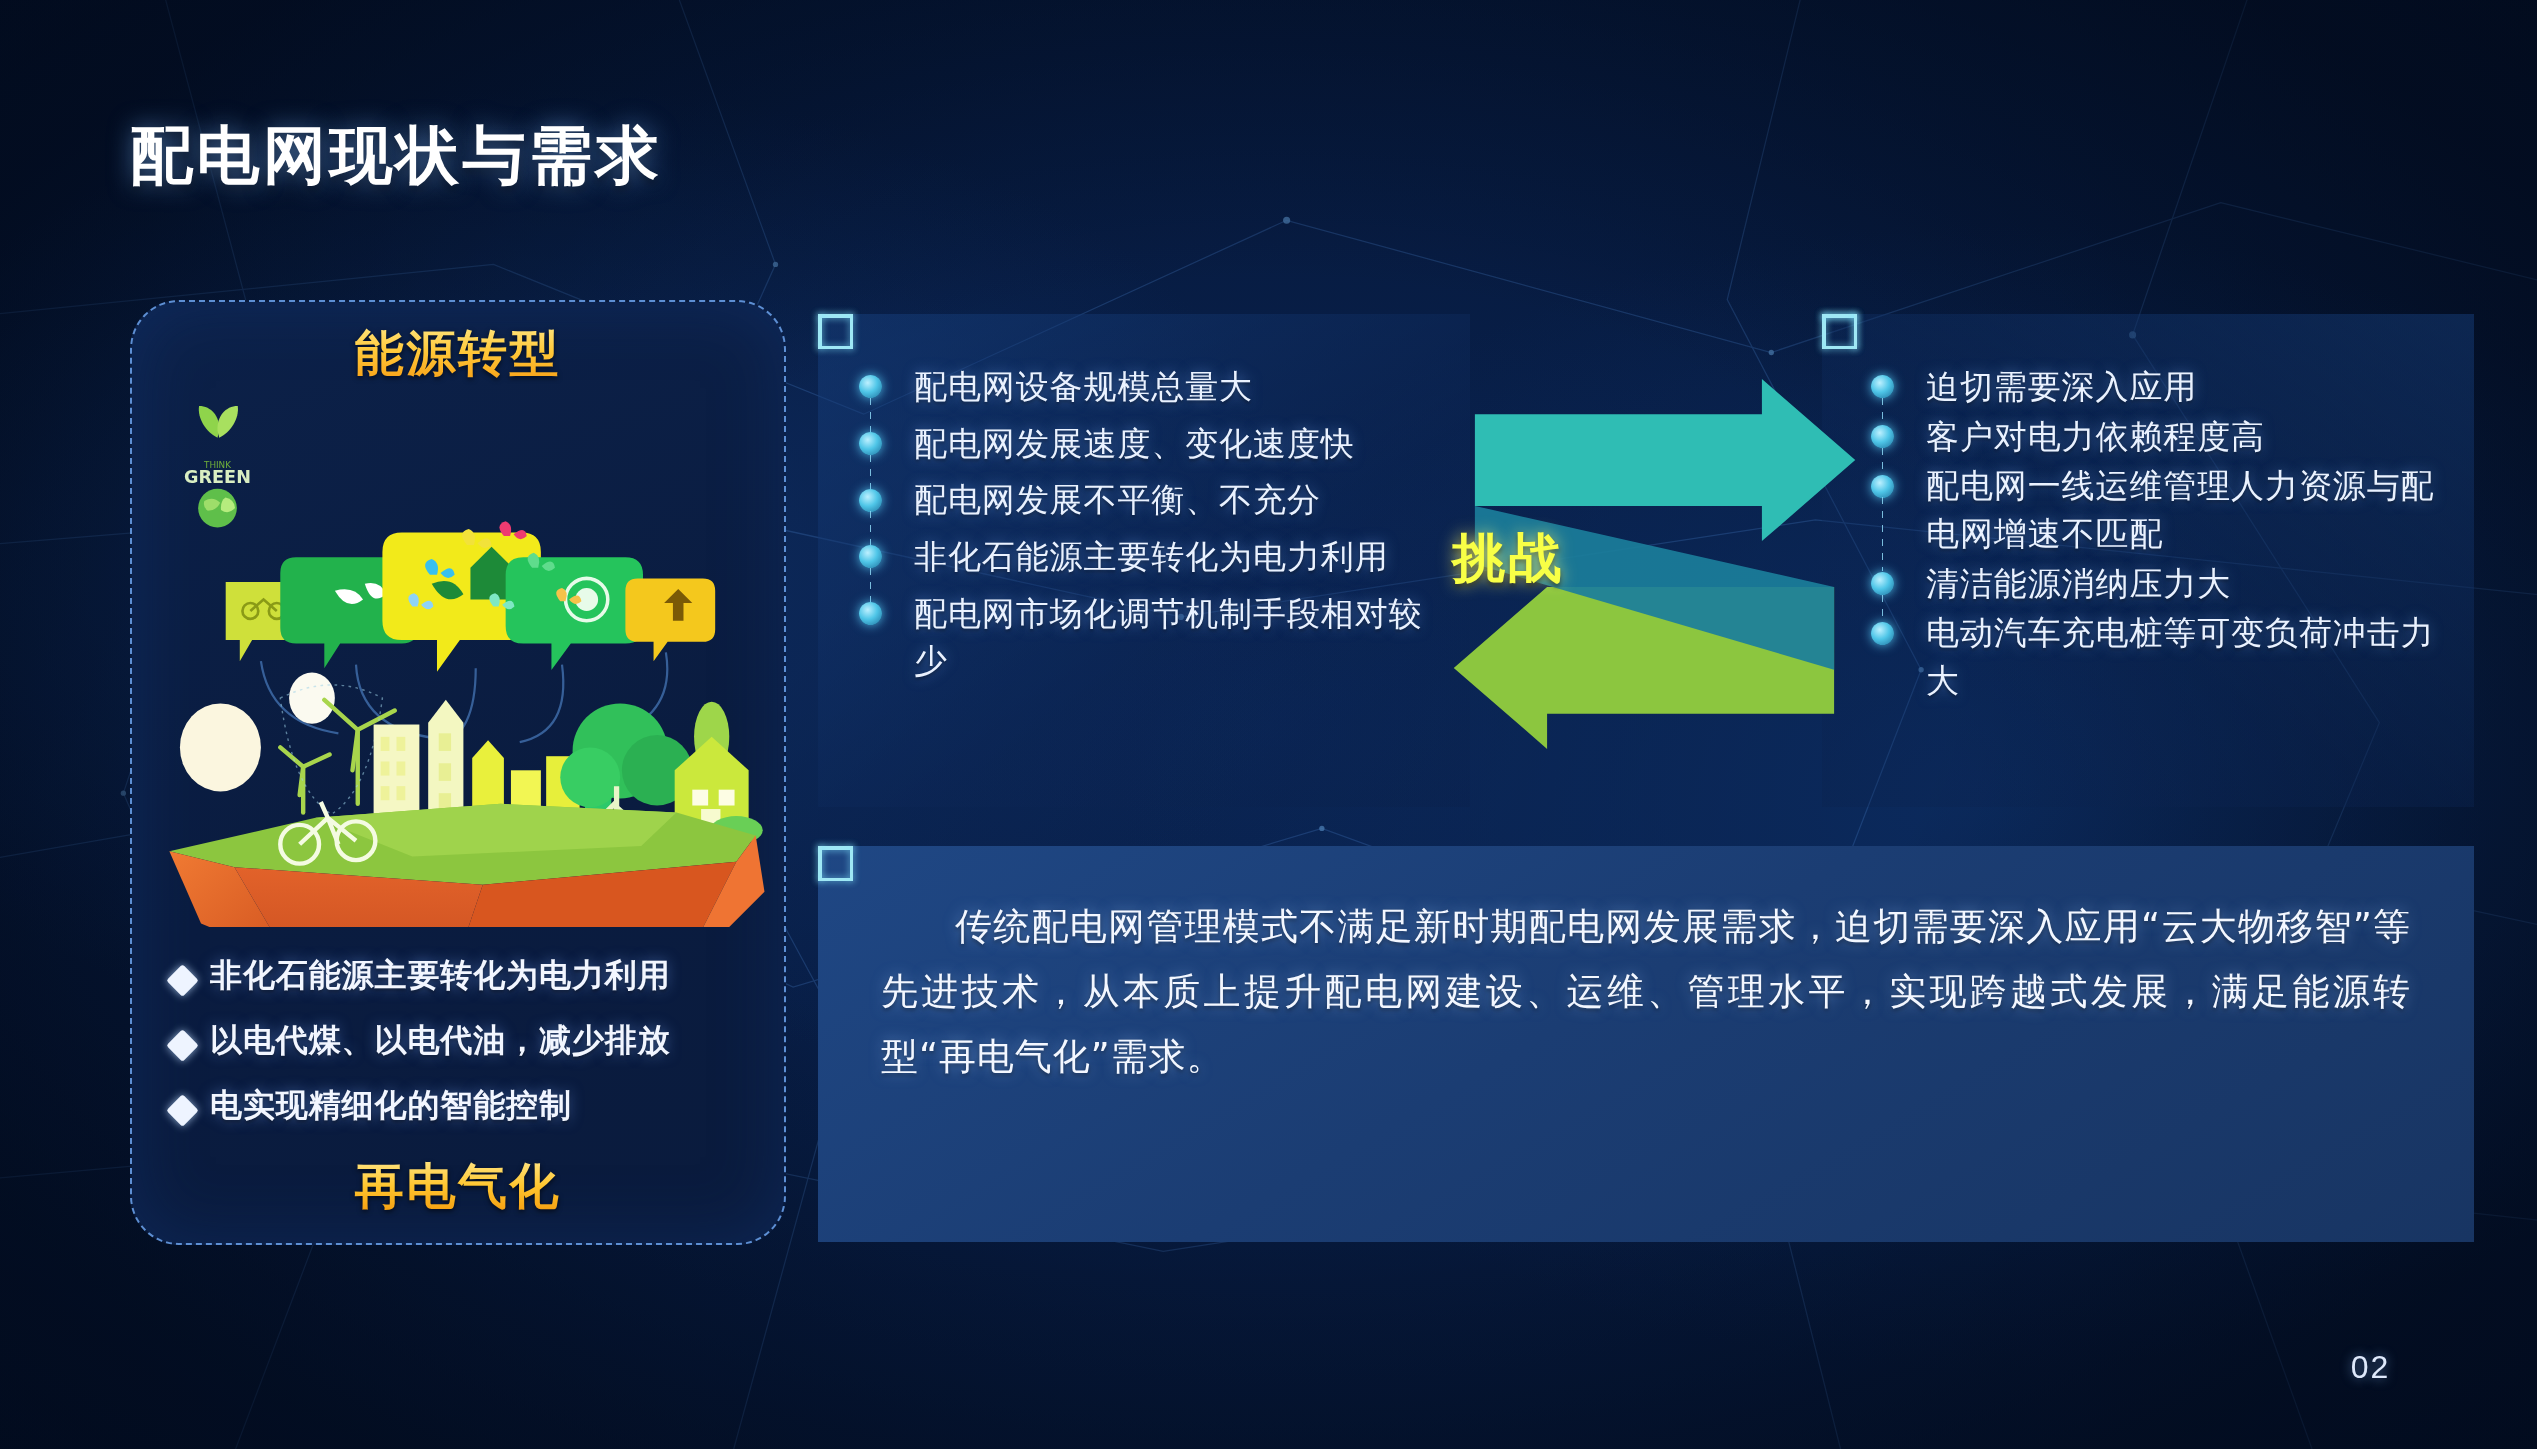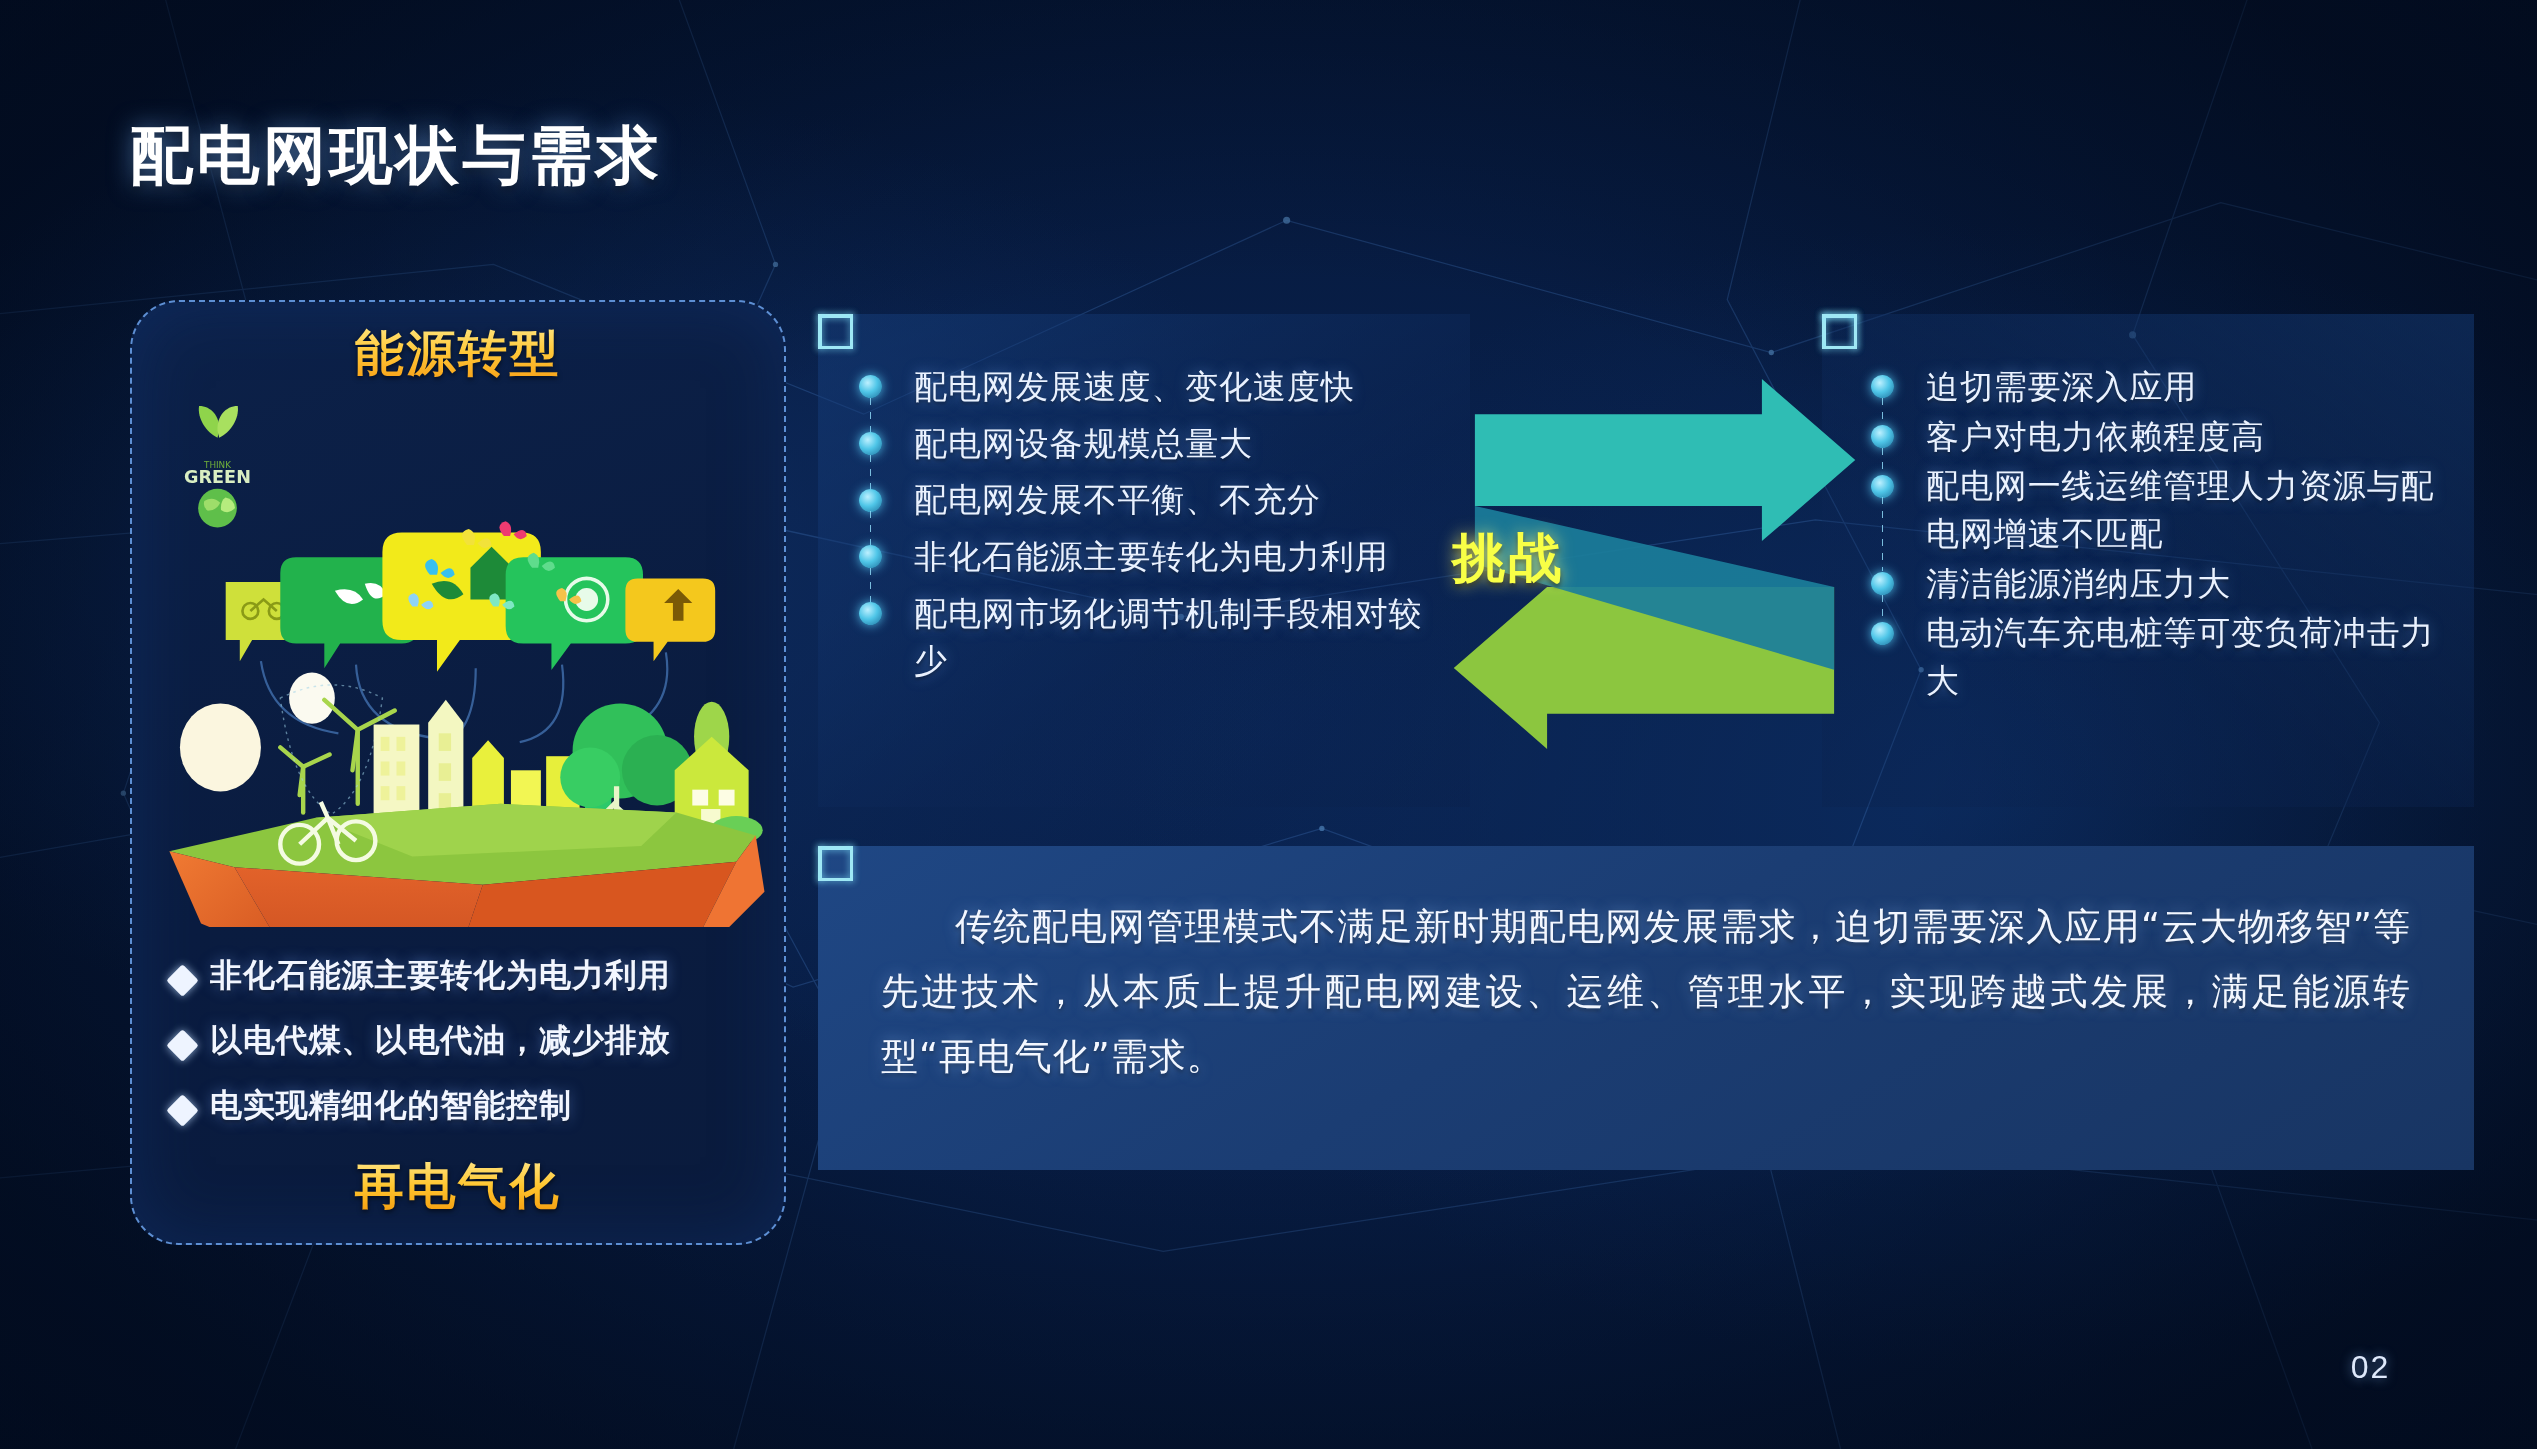--- a/index.html
+++ b/index.html
@@ -119,21 +119,21 @@
   #challenge-label{
     position:absolute;left:0;right:0;top:144px;text-align:left;
     font-size:53px;font-weight:bold;letter-spacing:3.5px;color:#f8ff46;
     font-family:"DejaVu Sans","Liberation Sans",sans-serif;
     text-shadow:0 0 16px rgba(255,255,120,.8),0 2.6px 5.3px rgba(0,0,0,.7);
     z-index:5;
   }
 
   
   #bottom-panel{
-    left:818px;top:846px;width:1656px;height:324px;
+    left:818px;top:846px;width:1656px;height:396px;
     background:linear-gradient(150deg,#1f4784 0%,#1b3d73 45%,#183563 100%);
   }
   #bottom-text{
     position:absolute;left:63px;right:63px;top:49px;
     font-size:37px;line-height:1.75;color:#f3f7ff;letter-spacing:0.9px;
     text-indent:74px;text-align:justify;
     font-family:"DejaVu Sans","Liberation Sans",sans-serif;
     text-shadow:0 0 14px rgba(150,195,255,.55),0 1.8px 4.4px rgba(0,0,0,.5);
   }
 
@@ -360,26 +360,26 @@
   <div id="reelec-title">再电气化</div>
 </div>
 
 <div id="mid-panel" class="panel">
   <span class="corner tl"></span>
   <span class="corner br"></span>
   <div class="tl-list">
     <div class="tl-item">
       <span class="tl-dot"></span>
       <span class="tl-line" style="height:48px"></span>
+      <div class="tl-txt">配电网设备规模总量大</div>
+    </div>
+    <div class="tl-item">
+      <span class="tl-dot"></span>
+      <span class="tl-line" style="height:48px"></span>
       <div class="tl-txt">配电网发展速度、变化速度快</div>
-    </div>
-    <div class="tl-item">
-      <span class="tl-dot"></span>
-      <span class="tl-line" style="height:48px"></span>
-      <div class="tl-txt">配电网设备规模总量大</div>
     </div>
     <div class="tl-item">
       <span class="tl-dot"></span>
       <span class="tl-line" style="height:48px"></span>
       <div class="tl-txt">配电网发展不平衡、不充分</div>
     </div>
     <div class="tl-item">
       <span class="tl-dot"></span>
       <span class="tl-line" style="height:48px"></span>
       <div class="tl-txt">非化石能源主要转化为电力利用</div>

